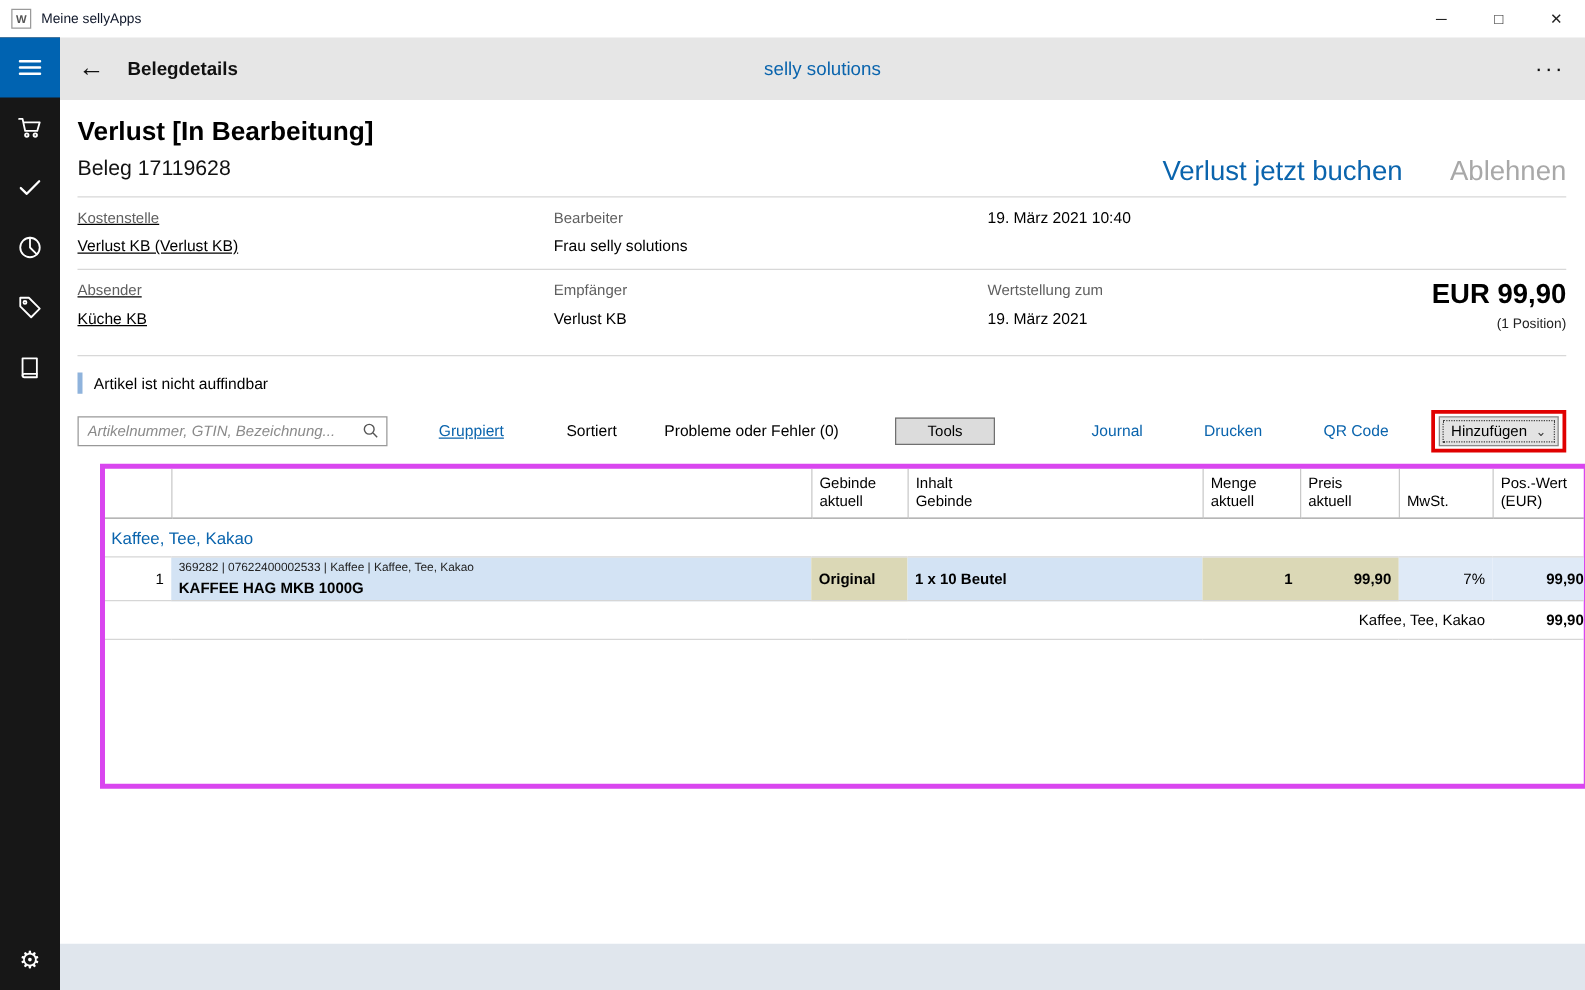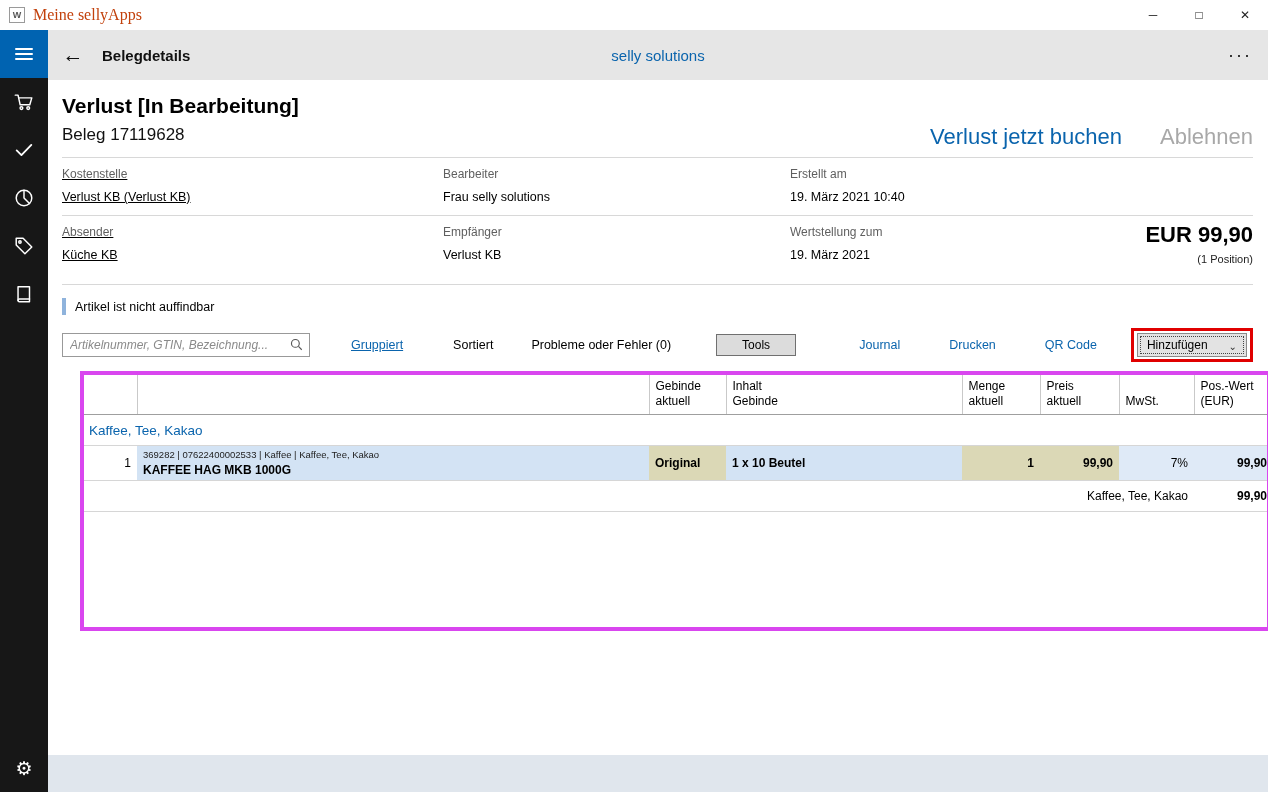--- a/index.html
+++ b/index.html
@@ -3,21 +3,21 @@
 <meta charset="utf-8">
 <style>
   * { margin:0; padding:0; box-sizing:border-box; }
   html,body { width:1268px; height:792px; overflow:hidden; }
   body { font-family:"Liberation Sans", sans-serif; background:#fff; color:#000; position:relative; }
 
   
   .titlebar { position:absolute; left:0; top:0; width:1268px; height:30px; background:#fff; display:flex; align-items:center; }
   .titlebar-left { display:flex; align-items:center; gap:8px; padding-left:9px; flex:1; }
   .app-icon { width:16px; height:16px; border:1px solid #9a9a9a; font-size:9px; font-weight:bold; color:#555; display:flex; align-items:center; justify-content:center; }
-  .window-title { font-size:16px; color:#c2410c;font-family:Liberation Serif, serif; }
+  .window-title { font-size:11px; color:#0f172a; }
   .win-controls { display:flex; height:30px; }
   .win-btn { width:46px; height:30px; display:flex; align-items:center; justify-content:center; font-size:12px; color:#222; cursor:default; }
 
   
   .sidebar { position:absolute; left:0; top:30px; width:48px; height:762px; background:var(--sidebar,#171717); display:flex; flex-direction:column; align-items:center; }
   .side-btn { width:48px; height:48px; display:flex; align-items:center; justify-content:center; }
   .side-btn.menu { background:var(--menu-blue,#0063b1); }
   .side-btn svg { stroke:#fff; fill:none; stroke-width:1.6; stroke-linecap:round; stroke-linejoin:round; }
   .side-spacer { flex:1; }
   .gear-glyph { font-family:"DejaVu Sans", sans-serif; color:#fff; font-size:19px; }
@@ -58,21 +58,21 @@
   .search-input { width:248px; height:24px; border:1px solid #999; padding:2px 24px 2px 7px; font-size:12px; font-family:"Liberation Sans",sans-serif; color:#333; }
   .search-input::placeholder { font-style:italic; color:#8a8a8a; }
   .search-icon { position:absolute; right:6px; top:4px; }
   .tb-link { font-size:12.5px; color:#000;margin-left:27px; }
   .tb-link.blue { color:var(--accent,#0a64ad); }
   .tb-link.underlined { text-decoration:underline; }
   .ml41{margin-left:41px;} .ml50{margin-left:50px;} .ml30{margin-left:38px;} .ml45{margin-left:45px;}
   .tools-btn { font-size:12px; padding:3px 25px; border:1px solid #707070; background:#dcdcdc; color:#000; }
   .toolbar-right { margin-left:auto; display:flex; align-items:center; gap:22px; }
   .annotation-box { border:3px solid var(--annotation,#e00000); padding:2px 3px; margin-left:12px; }
-  .add-btn { font-size:12px; padding:4px 9px; border:1px solid #8a8a8a; background:#e3e3e3; outline:1px dotted #444; outline-offset:-4px; display:flex; align-items:flex-end; gap:21px; }
+  .add-btn { font-size:12px; padding:4px 9px; border:1px solid #8a8a8a; background:#e3e3e3; outline:1px dotted #444; outline-offset:-4px; display:flex; align-items:flex-end; gap:7px; }
   .chevron { font-size:10px; color:#333; }
 
   
   .table-wrap { margin-top:13px; width:1191px; height:260px; border:4px solid #d946ef; overflow:hidden;margin-left:18px; }
   table { border-collapse:collapse; table-layout:fixed; width:1189px; }
   th { font-size:12px; font-weight:normal; text-align:left; vertical-align:bottom; padding:4px 6px 5px; white-space:pre-line; line-height:1.25; border-bottom:1px solid #9f9f9f; }
   th + th { border-left:1px solid #c9c9c9; }
   .group-row td { color:var(--accent,#0a64ad); font-size:13.5px; padding:8px 5px 7px; border-bottom:1px solid #d6d6d6; }
   .data-row td { vertical-align:middle; padding:3px 6px; }
   .cell-num { text-align:right; font-size:12px; background:#fff; }
@@ -170,21 +170,20 @@
   <div class="detail-row">
     <div class="detail-col a">
       <div class="detail-label">Kostenstelle</div>
       <div class="detail-value">Verlust KB (Verlust KB)</div>
     </div>
     <div class="detail-col b">
       <div class="detail-label">Bearbeiter</div>
       <div class="detail-value">Frau selly solutions</div>
     </div>
     <div class="detail-col c">
-      <div class="detail-label">Erstellt am</div>
       <div class="detail-value">19. März 2021 10:40</div>
     </div>
   </div>
   <hr class="divider" style="margin-top:0;">
 
   <div class="detail-row second">
     <div class="detail-col a">
       <div class="detail-label">Absender</div>
       <div class="detail-value">Küche KB</div>
     </div>

